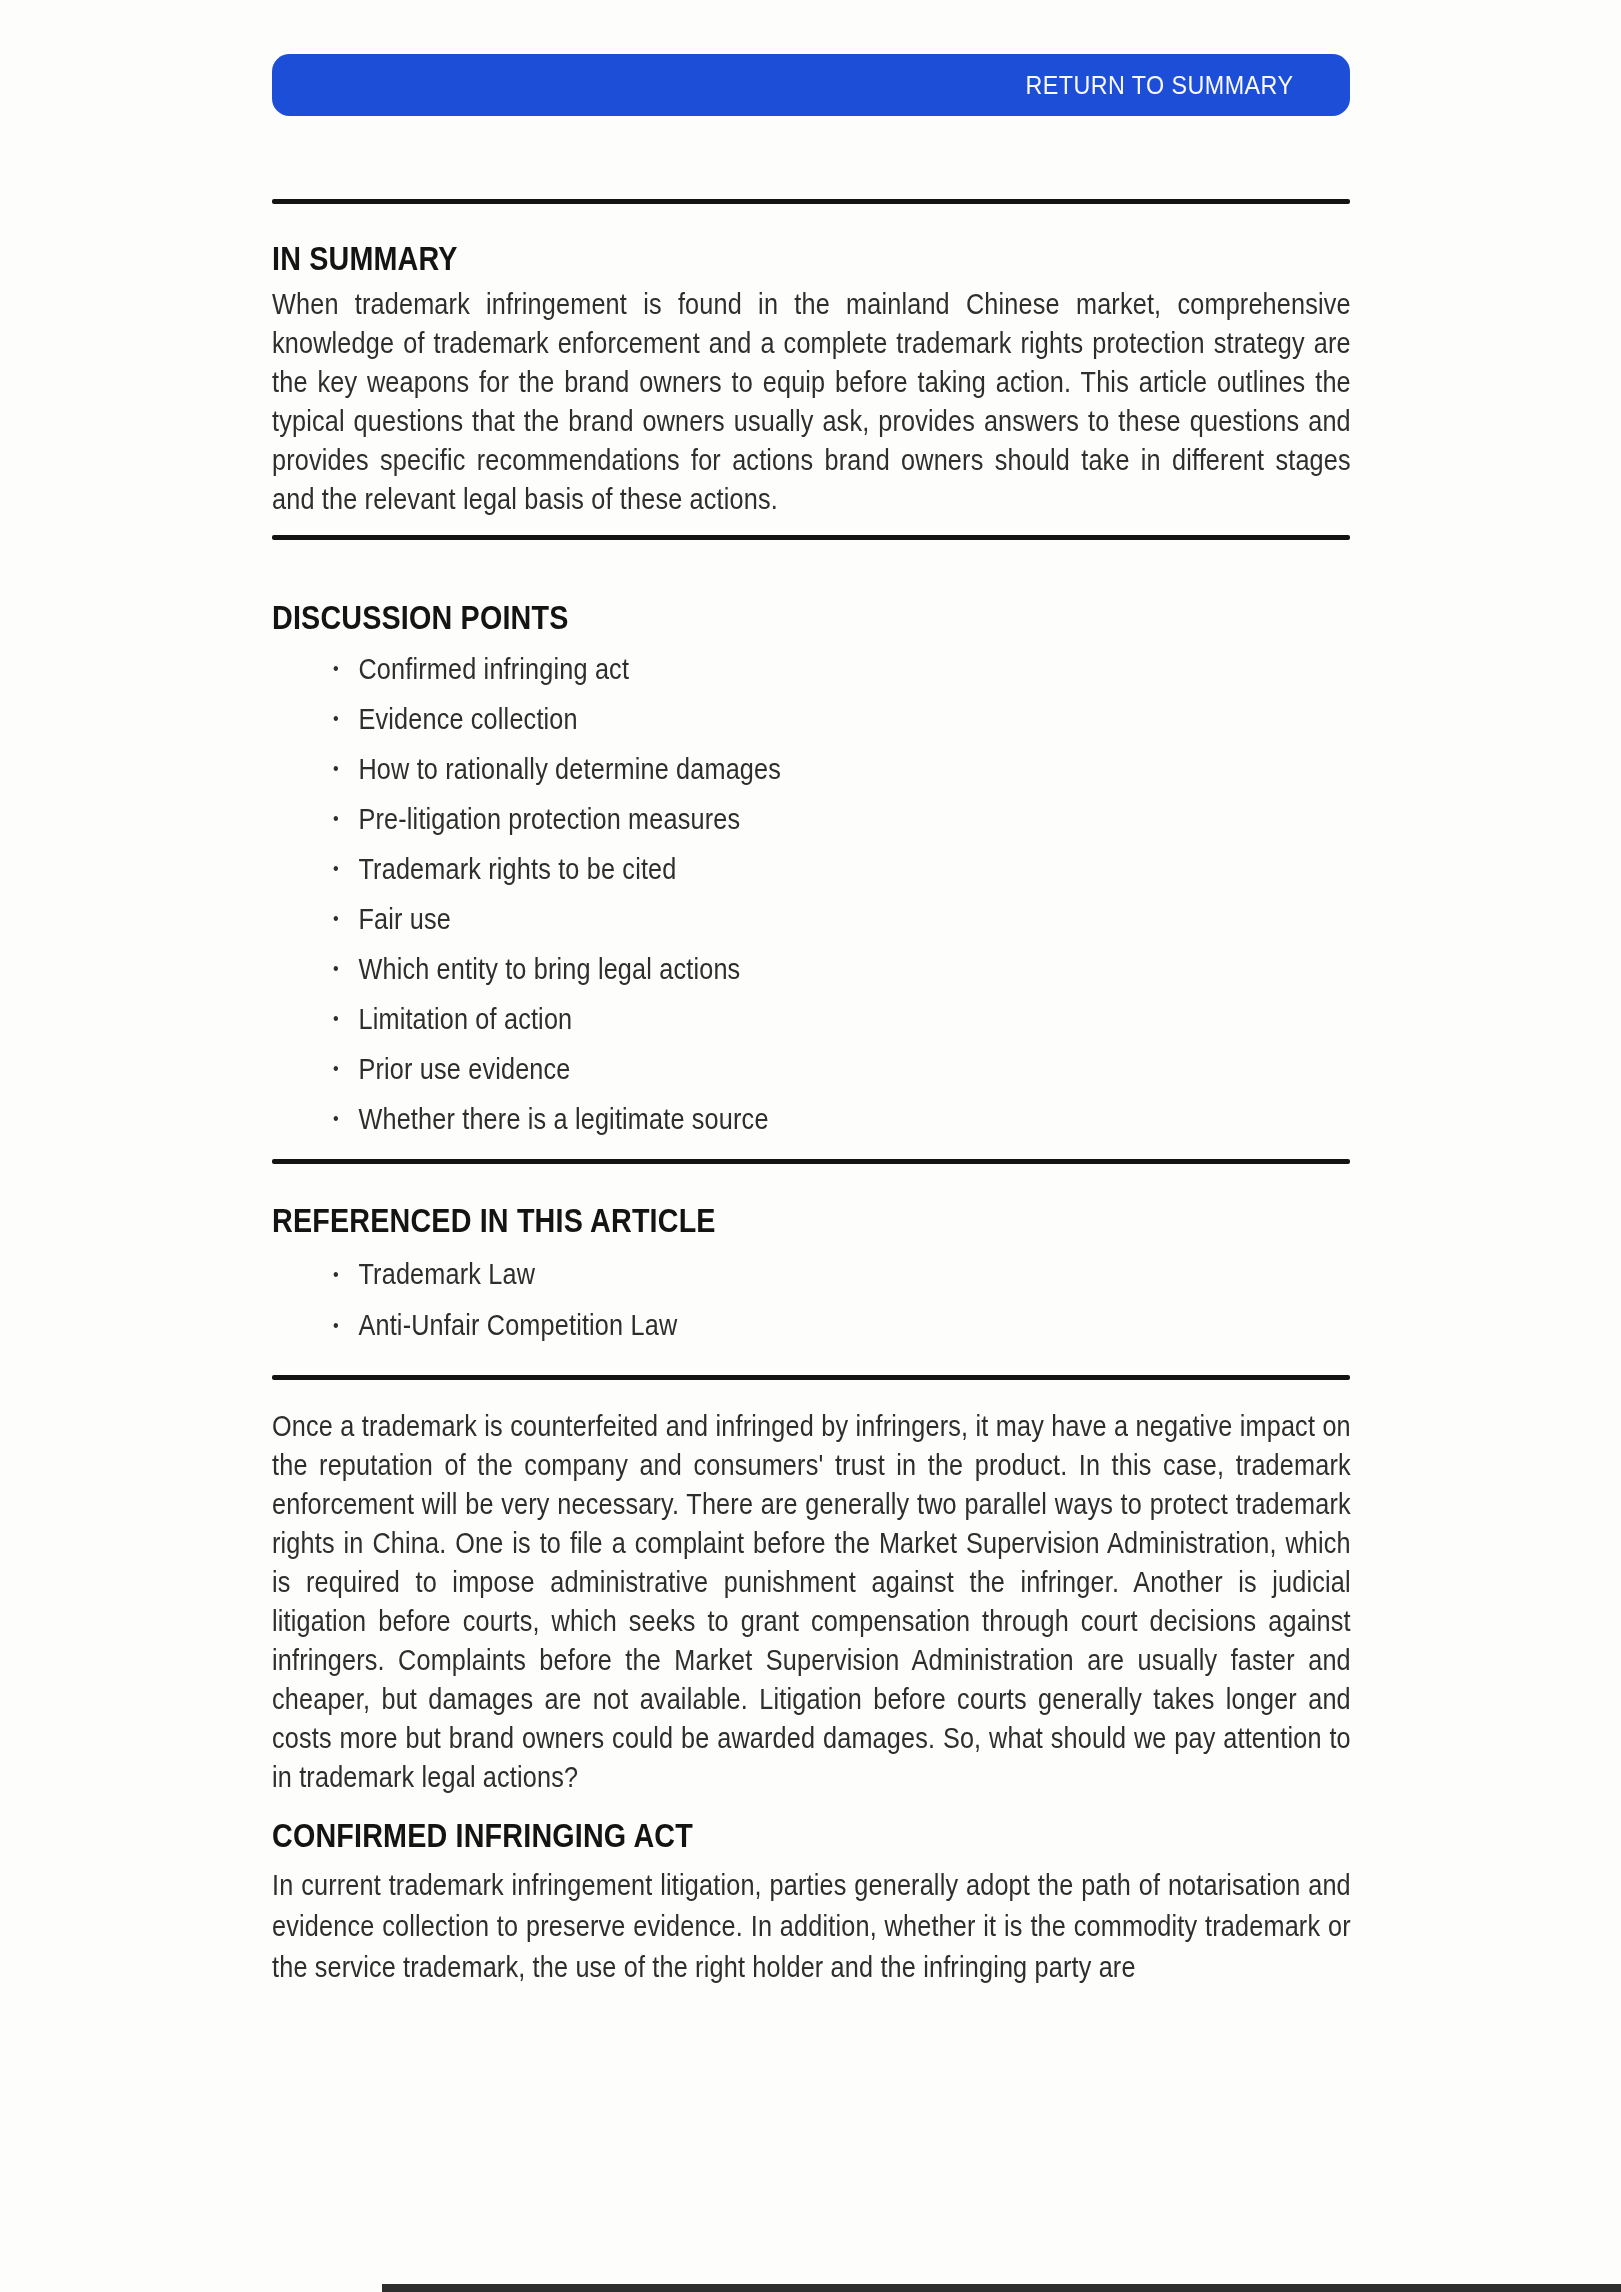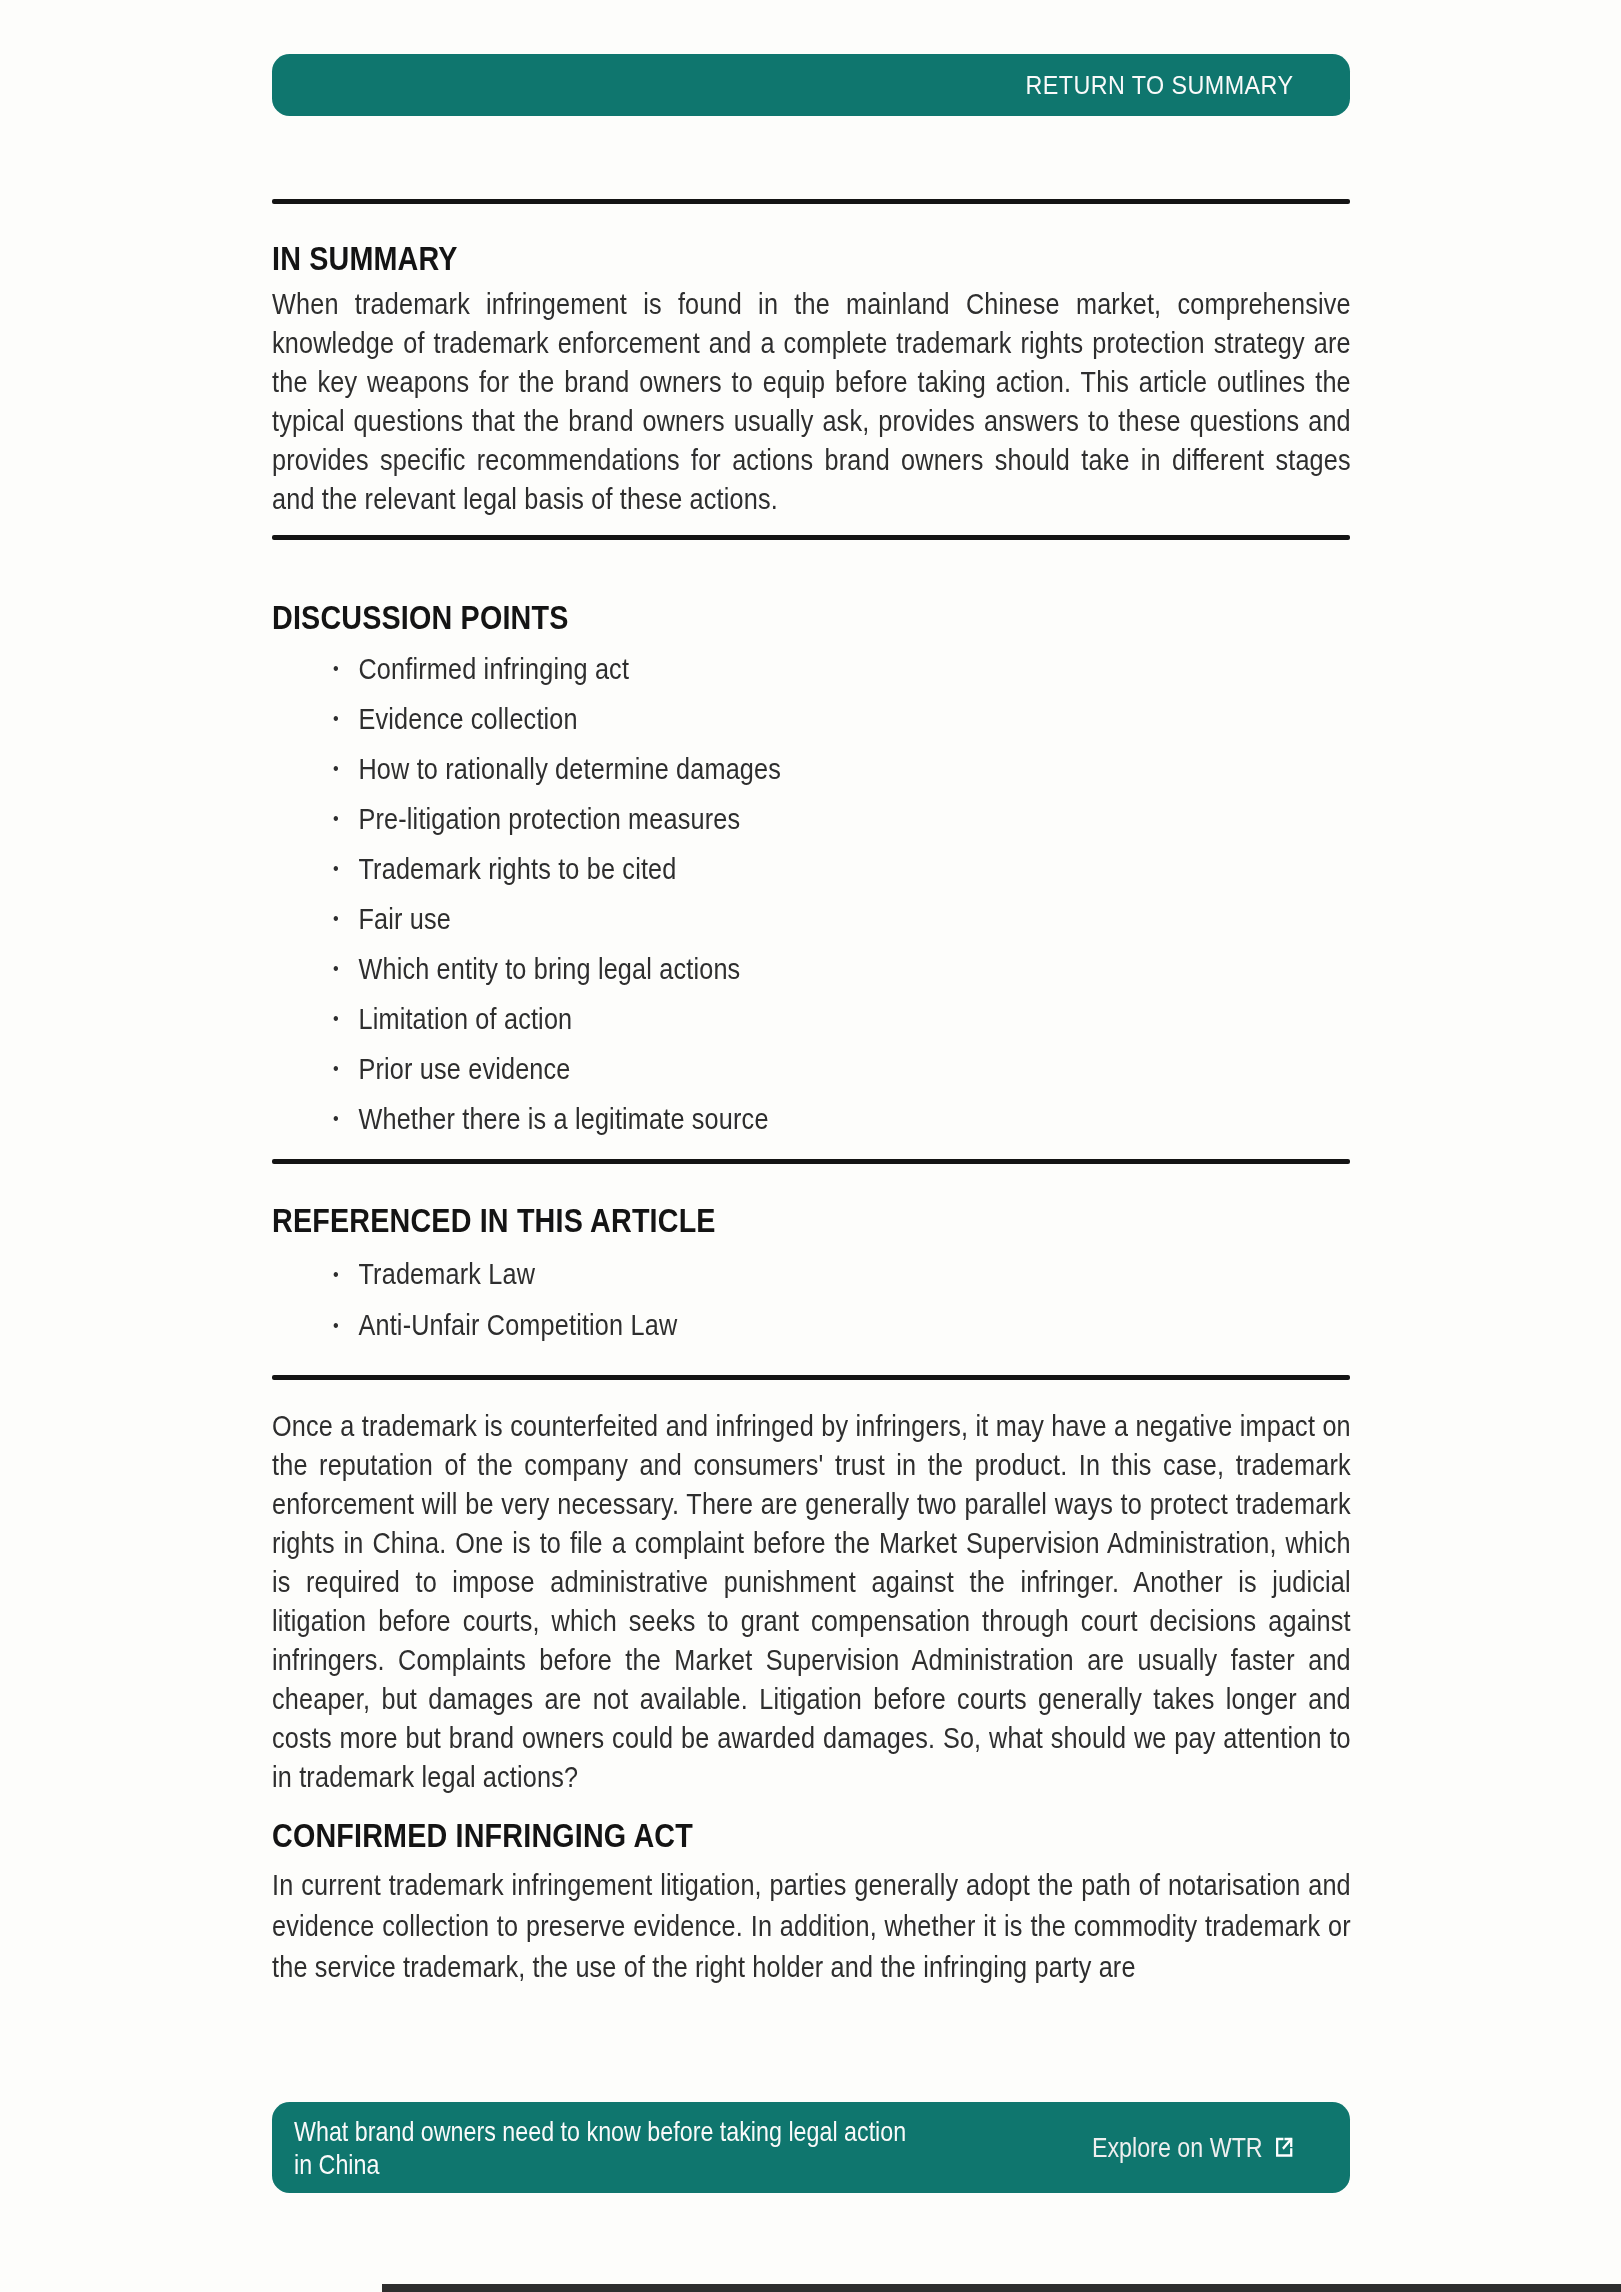--- a/index.html
+++ b/index.html
@@ -8,21 +8,21 @@
     background:#fdfdfb; overflow:hidden;
     font-family:"Liberation Sans","DejaVu Sans",sans-serif;
     color:#2e2e2e;
   }
   
   .cx{ width:1240px; transform:scaleX(0.87); transform-origin:0 0; }
   .cx-r{ transform:scaleX(0.88); transform-origin:100% 50%; display:inline-block; }
 
   
   .bar{
-    position:absolute; left:272px; width:1078px; background:#0f766e;
+    position:absolute; left:272px; width:1078px; background:#1d4ed8;
     border-radius:17.6px; box-sizing:border-box;
   }
   .topbar{ top:54px; height:62px; display:flex; align-items:center; justify-content:flex-end; padding-right:57px; cursor:pointer; }
   .topbar-label{ color:#fafafa; font-size:26.5px; letter-spacing:0.5px; white-space:nowrap; }
 
   .rule{ position:absolute; left:272px; width:1078px; height:4.9px; background:#141414; border-radius:2px; }
   .rule1{ top:199px; } .rule2{ top:535px; } .rule3{ top:1159px; } .rule4{ top:1375px; }
 
   .h{
     position:absolute; left:272px; margin:0;
@@ -138,31 +138,17 @@
     </li>
     </ul>
 
   <div class="rule rule4"></div>
 
   <p class="para p2 cx">Once a trademark is counterfeited and infringed by infringers, it may have a negative impact on the reputation of the company and consumers' trust in the product. In this case, trademark enforcement will be very necessary. There are generally two parallel ways to protect trademark rights in China. One is to file a complaint before the Market Supervision Administration, which is required to impose administrative punishment against the infringer. Another is judicial litigation before courts, which seeks to grant compensation through court decisions against infringers. Complaints before the Market Supervision Administration are usually faster and cheaper, but damages are not available. Litigation before courts generally takes longer and costs more but brand owners could be awarded damages. So, what should we pay attention to in trademark legal actions?</p>
 
   <h2 class="h h-cia cx">CONFIRMED INFRINGING ACT</h2>
   <p class="para p3 cx">In current trademark infringement litigation, parties generally adopt the path of notarisation and evidence collection to preserve evidence. In addition, whether it is the commodity trademark or the service trademark, the use of the right holder and the infringing party are</p>
 
-  <div class="bar footbar">
-    <div class="foot-title">
-      <div>What brand owners need to know before taking legal action</div>
-      <div>in China</div>
-    </div>
-    <div class="foot-link">
-      <span>Explore on WTR</span>
-      <svg class="ext-icon" viewBox="0 0 24 24" fill="none" stroke="#ffffff" stroke-width="2.4" stroke-linecap="square">
-        <path d="M10 4.5 H4.5 V19.5 H19.5 V14"></path>
-        <path d="M13.5 4.5 H19.5 V10.5"></path>
-        <path d="M19 5 L11.5 12.5"></path>
-      </svg>
-    </div>
-  </div>
 
   <div class="next-page-edge"></div>
 
 </div>
 
 
 </body></html>

